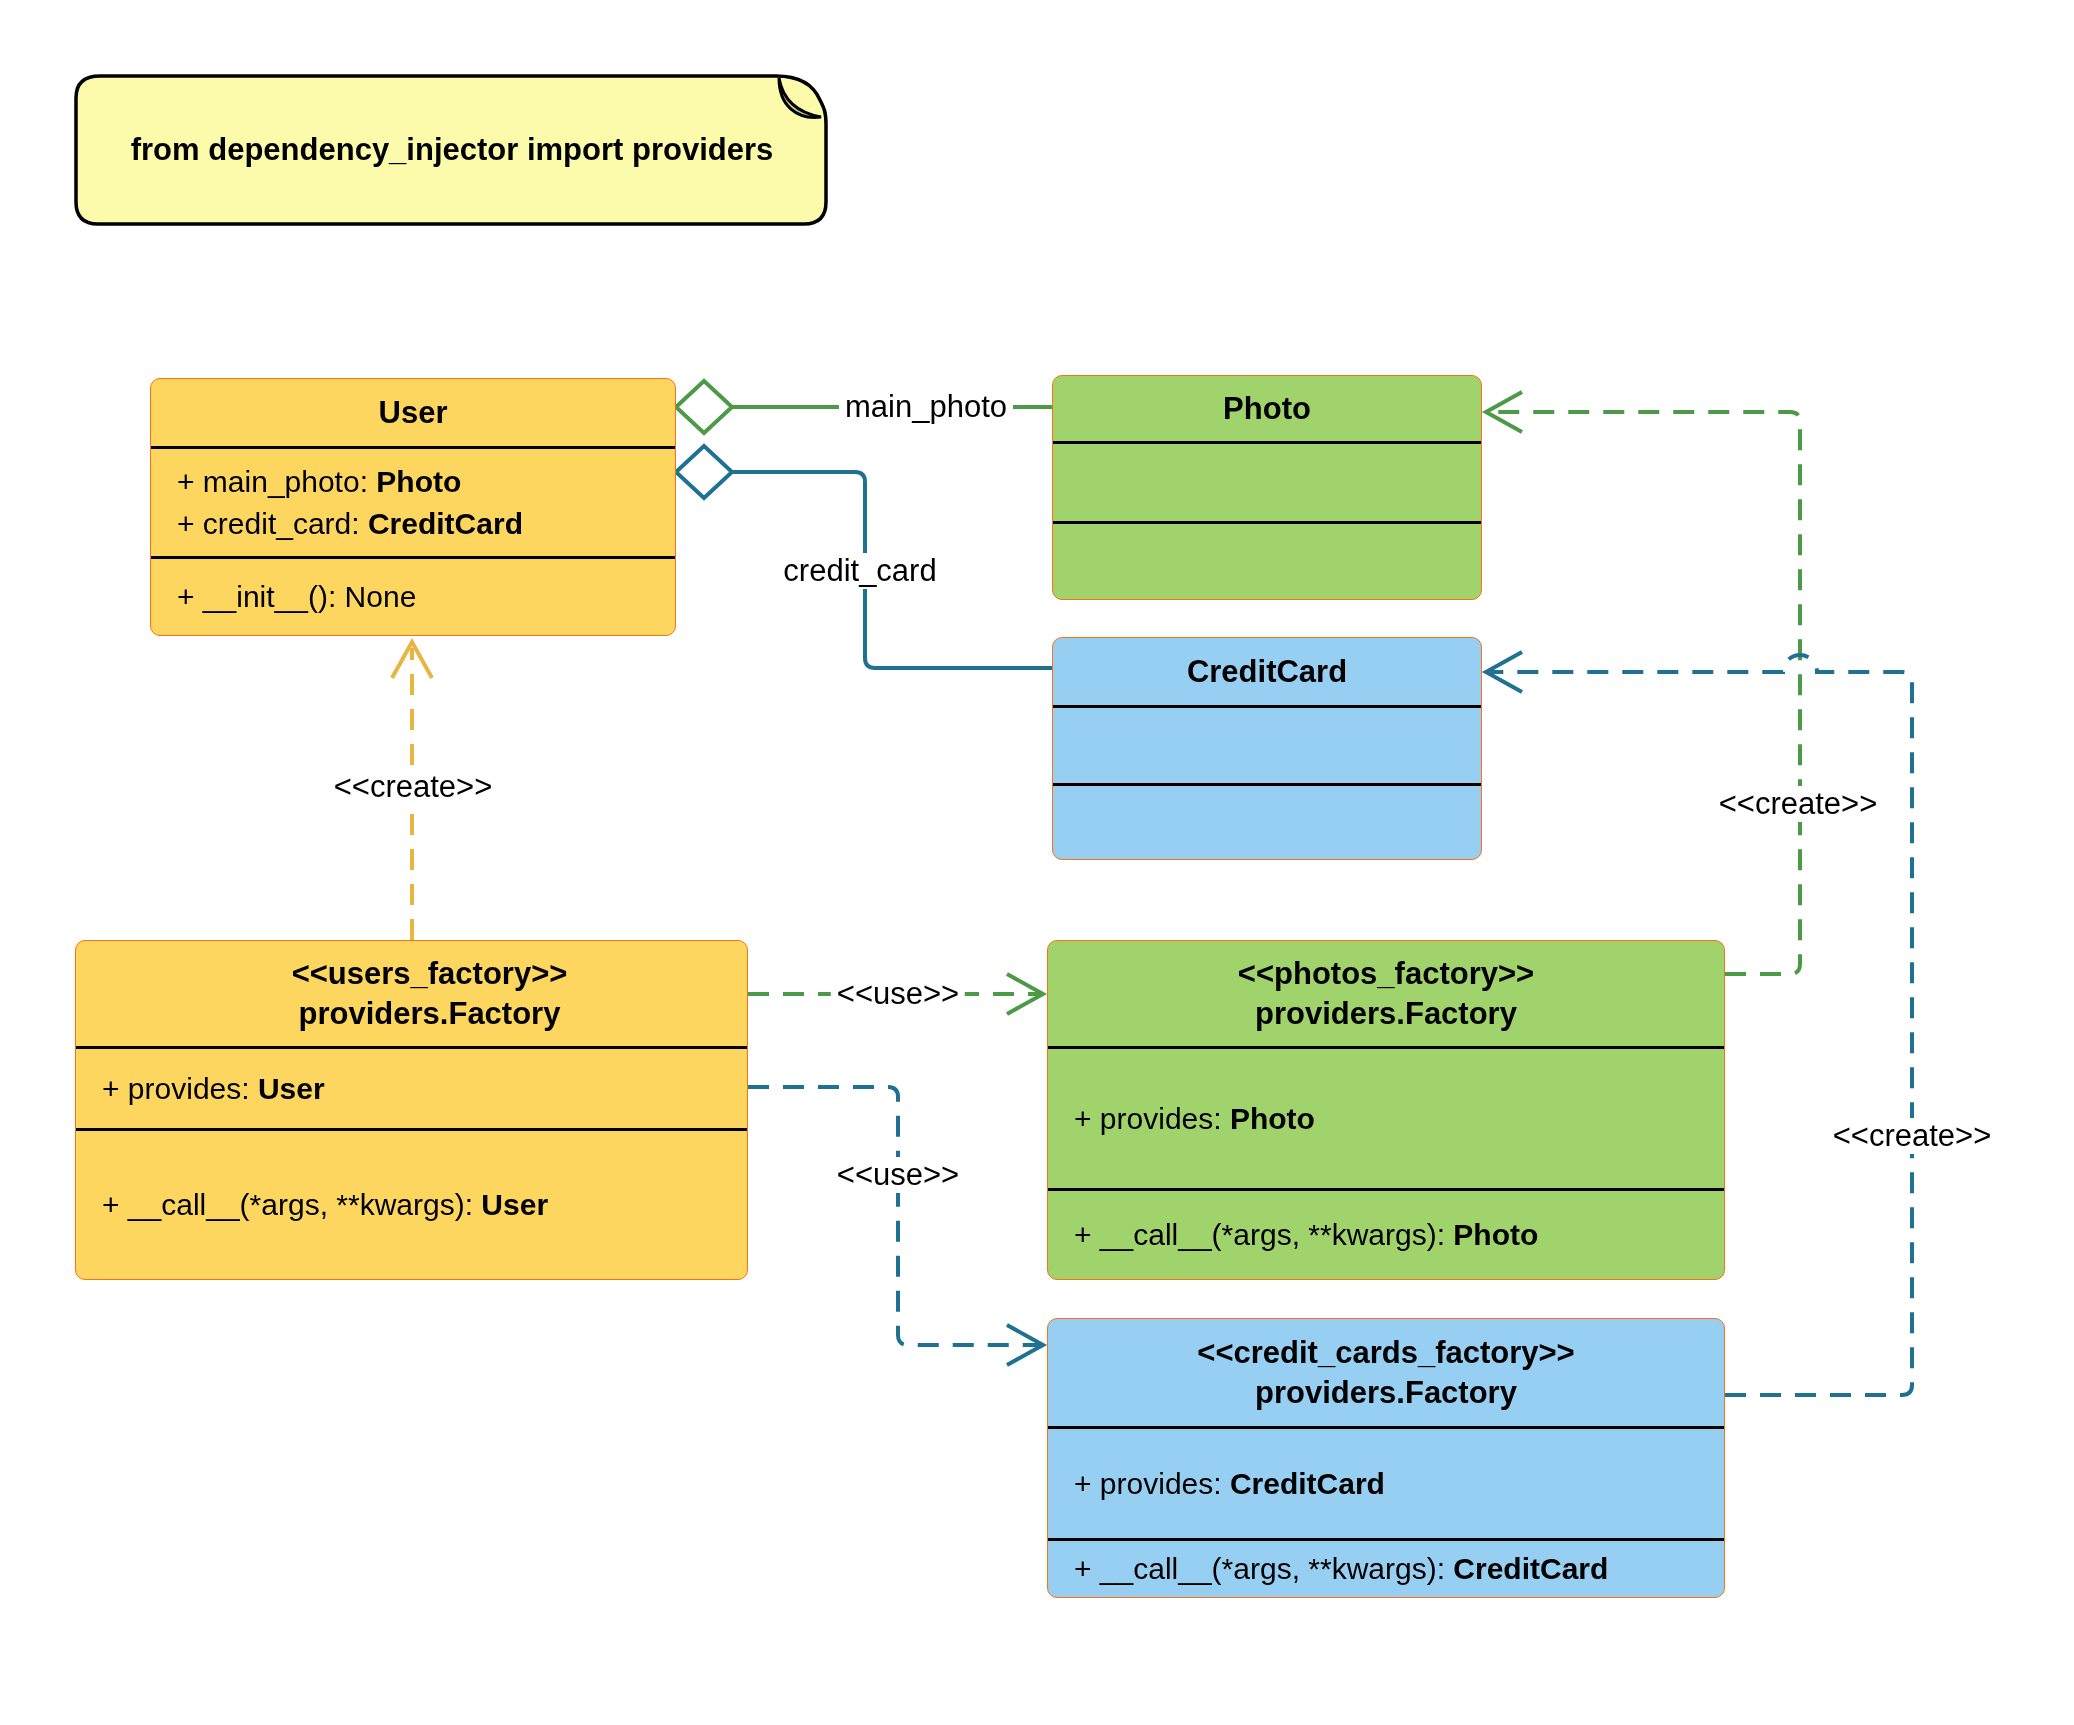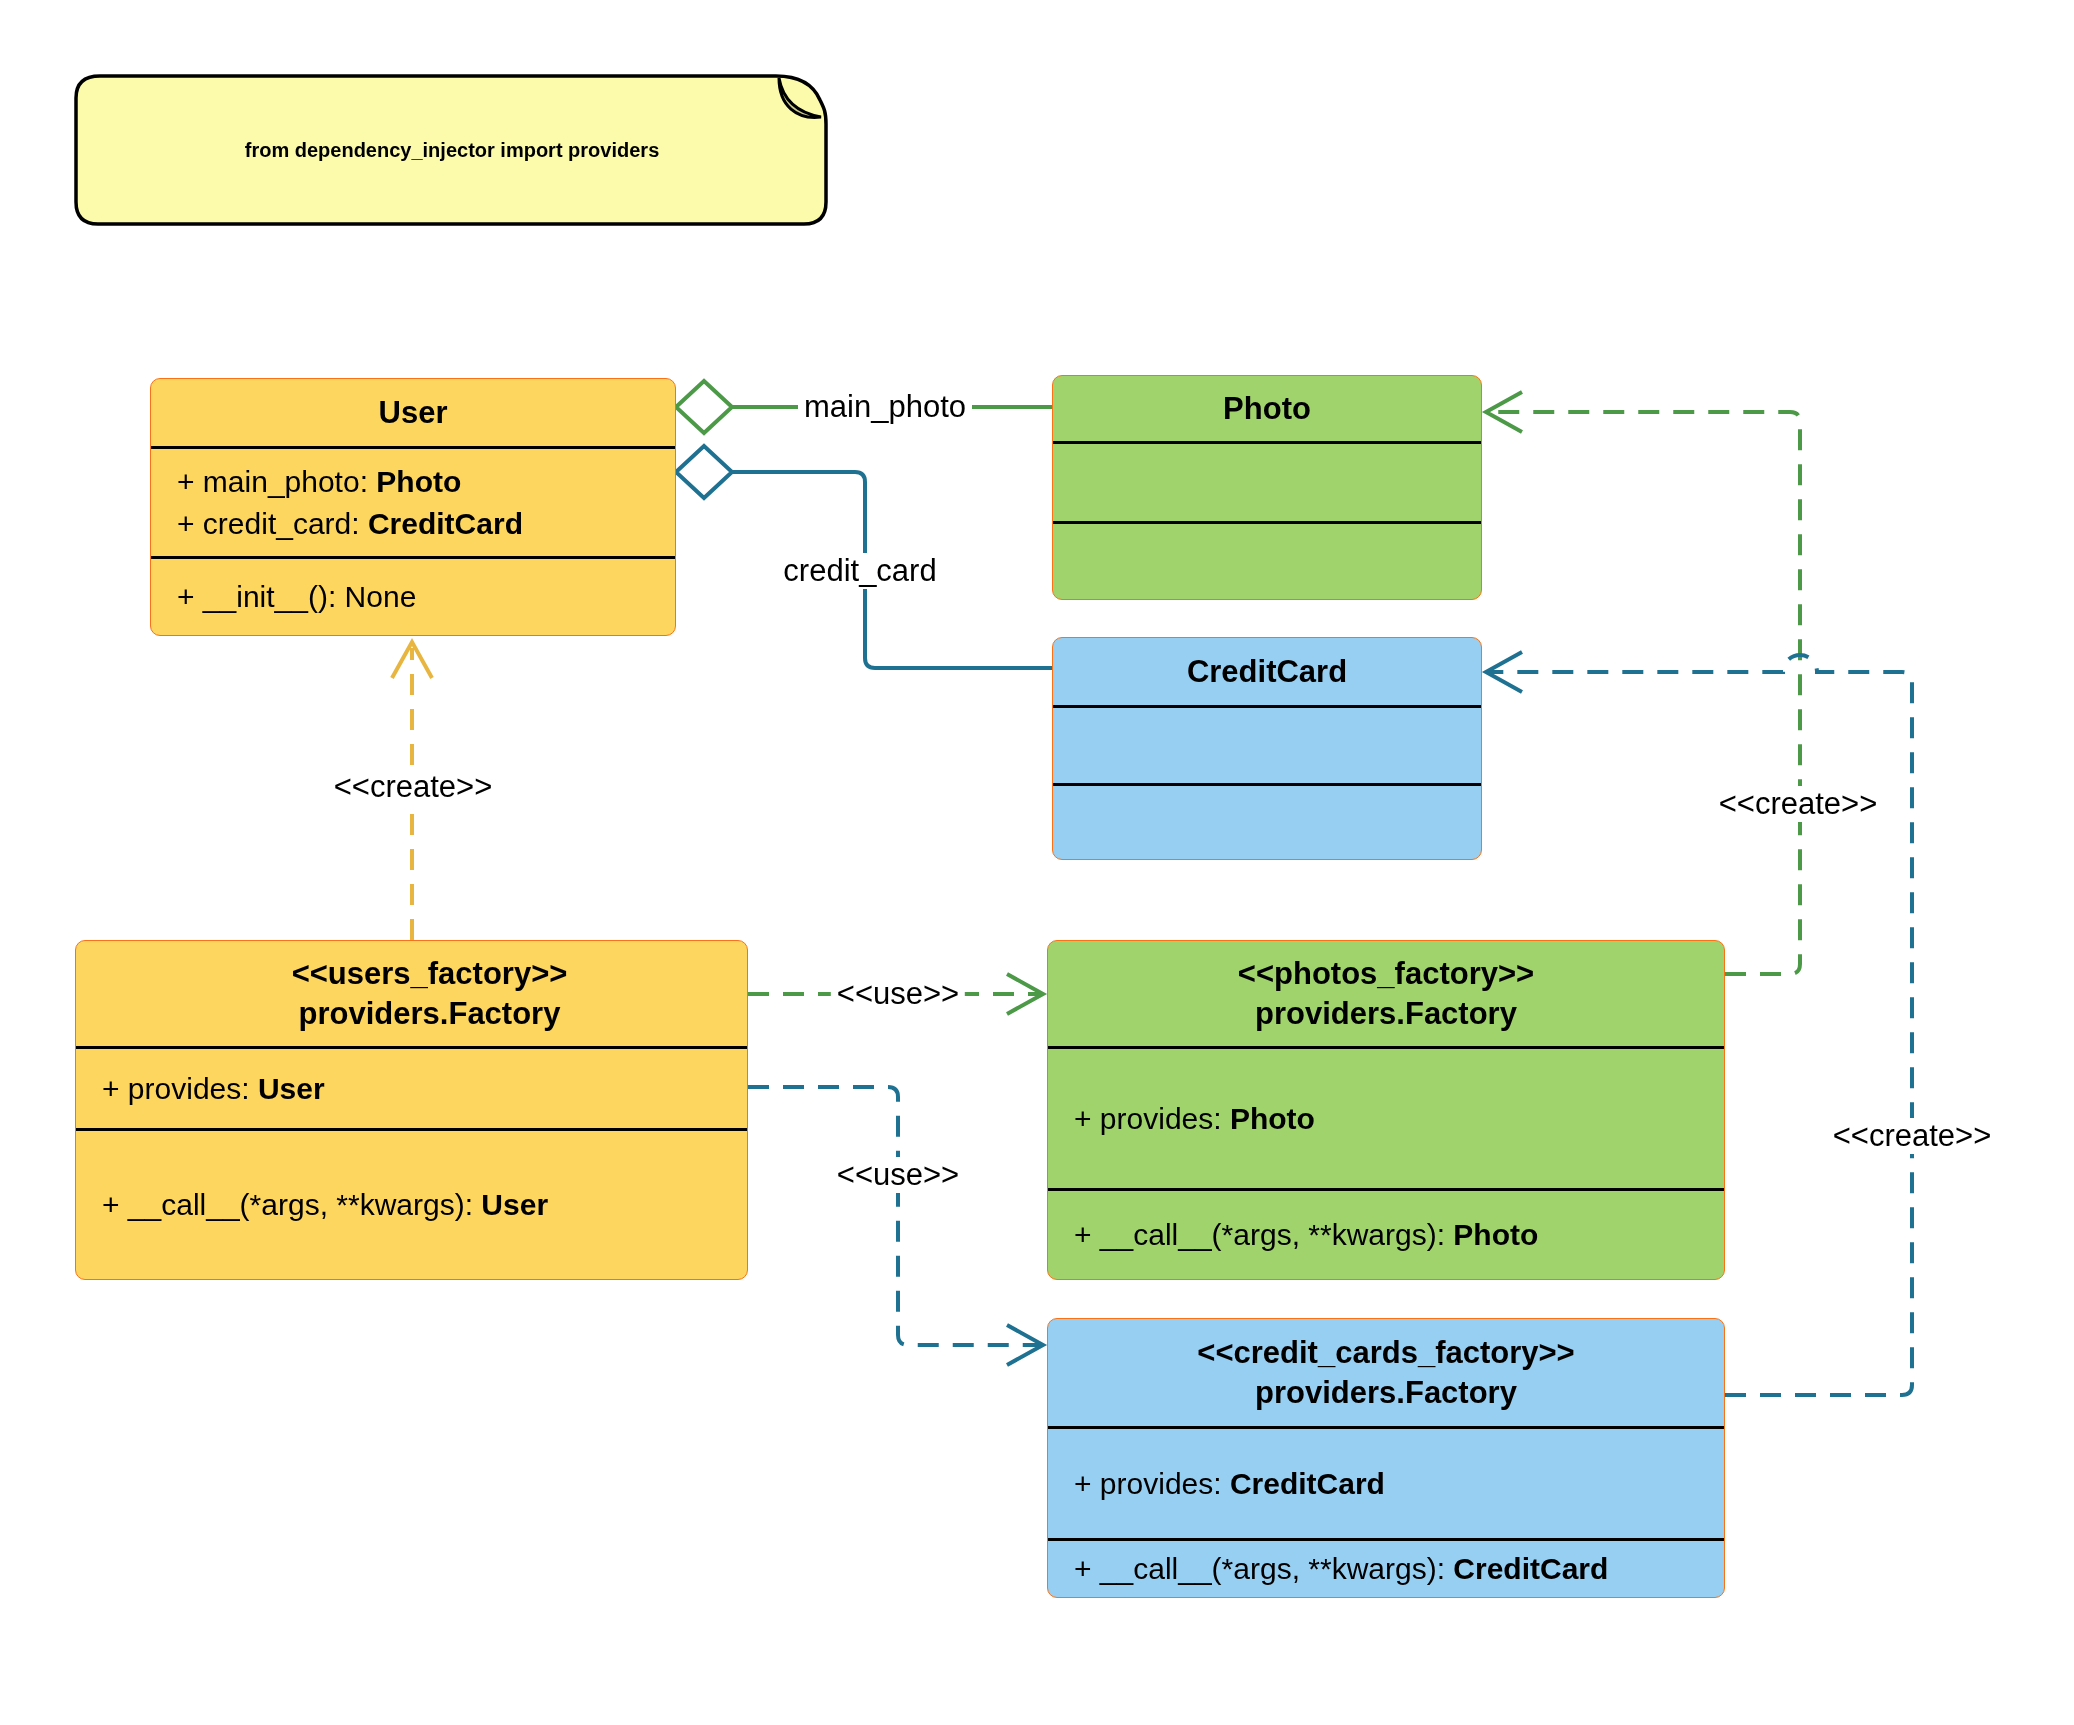--- a/index.html
+++ b/index.html
@@ -36,21 +36,21 @@
   }
   .sec.rows{display:flex;flex-direction:column;justify-content:center;}
   .mline{font-size:30px;line-height:42px;padding-left:26px;white-space:nowrap;}
   .mline b{font-weight:bold;}
   .grow{flex:1;}
 
   
   #note-text{
     position:absolute;left:78px;top:76px;width:748px;height:148px;z-index:1;
     display:flex;align-items:center;justify-content:center;
-    font-weight:bold;font-size:20px;
+    font-weight:bold;font-size:31px;
   }
 
   
   .edge-label{
     position:absolute;z-index:2;transform:translate(-50%,-50%);
     background:#fff;padding:0 6px;font-size:31px;white-space:nowrap;
   }
 </style>
 </head>
 <body>
@@ -147,20 +147,20 @@
       <span>providers.Factory</span>
     </div>
     <div class="sec rows" style="height:112px;">
       <div class="mline"><span>+ provides: </span><b>CreditCard</b></div>
     </div>
     <div class="sec rows grow">
       <div class="mline"><span>+ __call__(*args, **kwargs): </span><b>CreditCard</b></div>
     </div>
   </div>
 
-  <span class="edge-label" style="left:885px;top:407px;">main_photo</span>
+  <span class="edge-label" style="left:926px;top:407px;">main_photo</span>
   <span class="edge-label" style="left:860px;top:571px;text-align:right;">credit_card</span>
   <span class="edge-label" style="left:898px;top:994px;">&lt;&lt;use&gt;&gt;</span>
   <span class="edge-label" style="left:898px;top:1175px;">&lt;&lt;use&gt;&gt;</span>
   <span class="edge-label" style="left:413px;top:787px;">&lt;&lt;create&gt;&gt;</span>
   <span class="edge-label" style="left:1798px;top:804px;">&lt;&lt;create&gt;&gt;</span>
   <span class="edge-label" style="left:1912px;top:1136px;">&lt;&lt;create&gt;&gt;</span>
 </div>
 
 </body></html>

